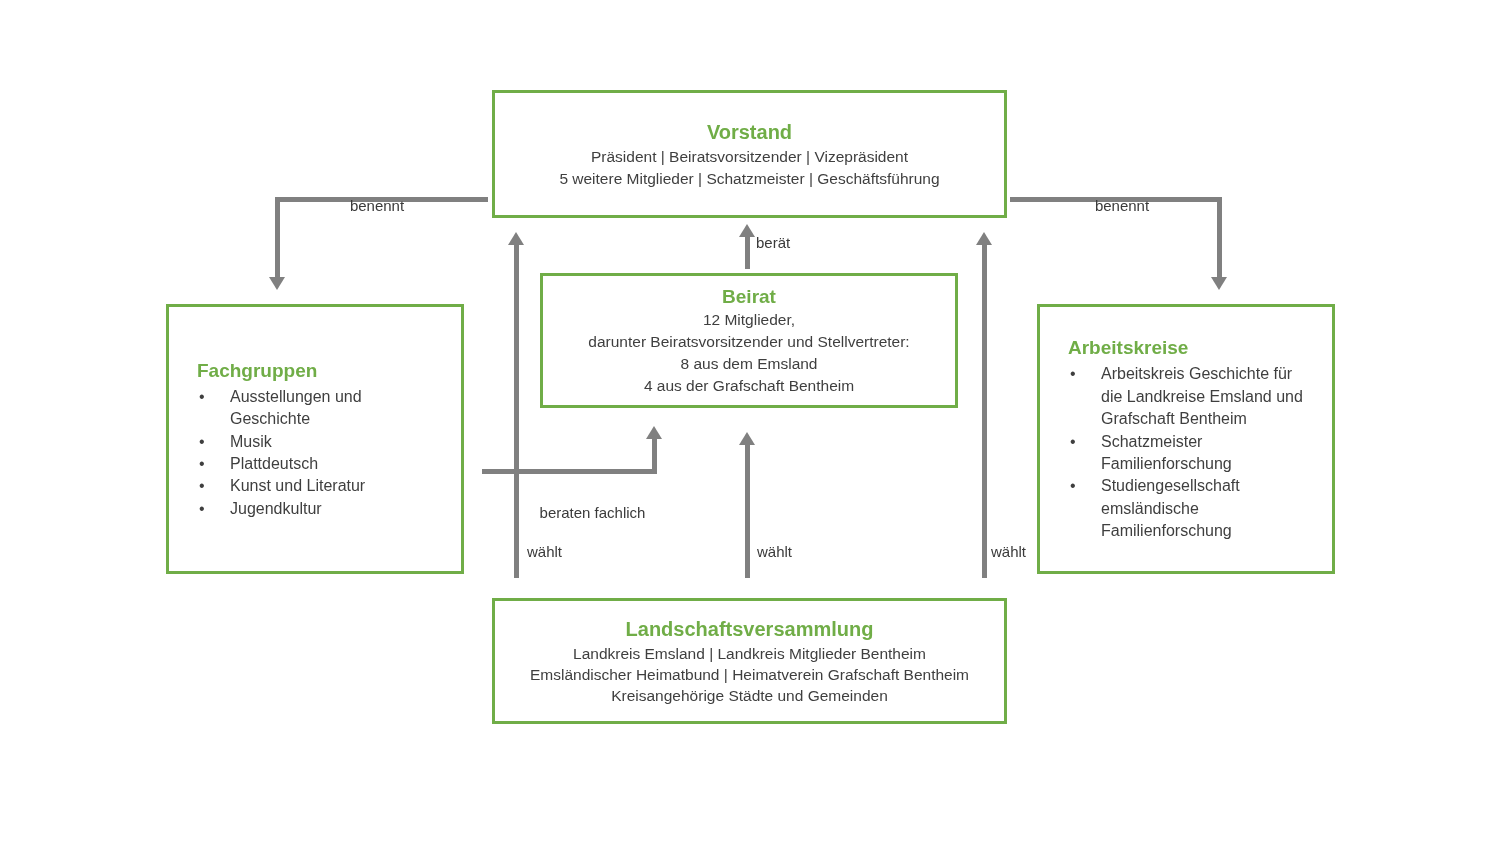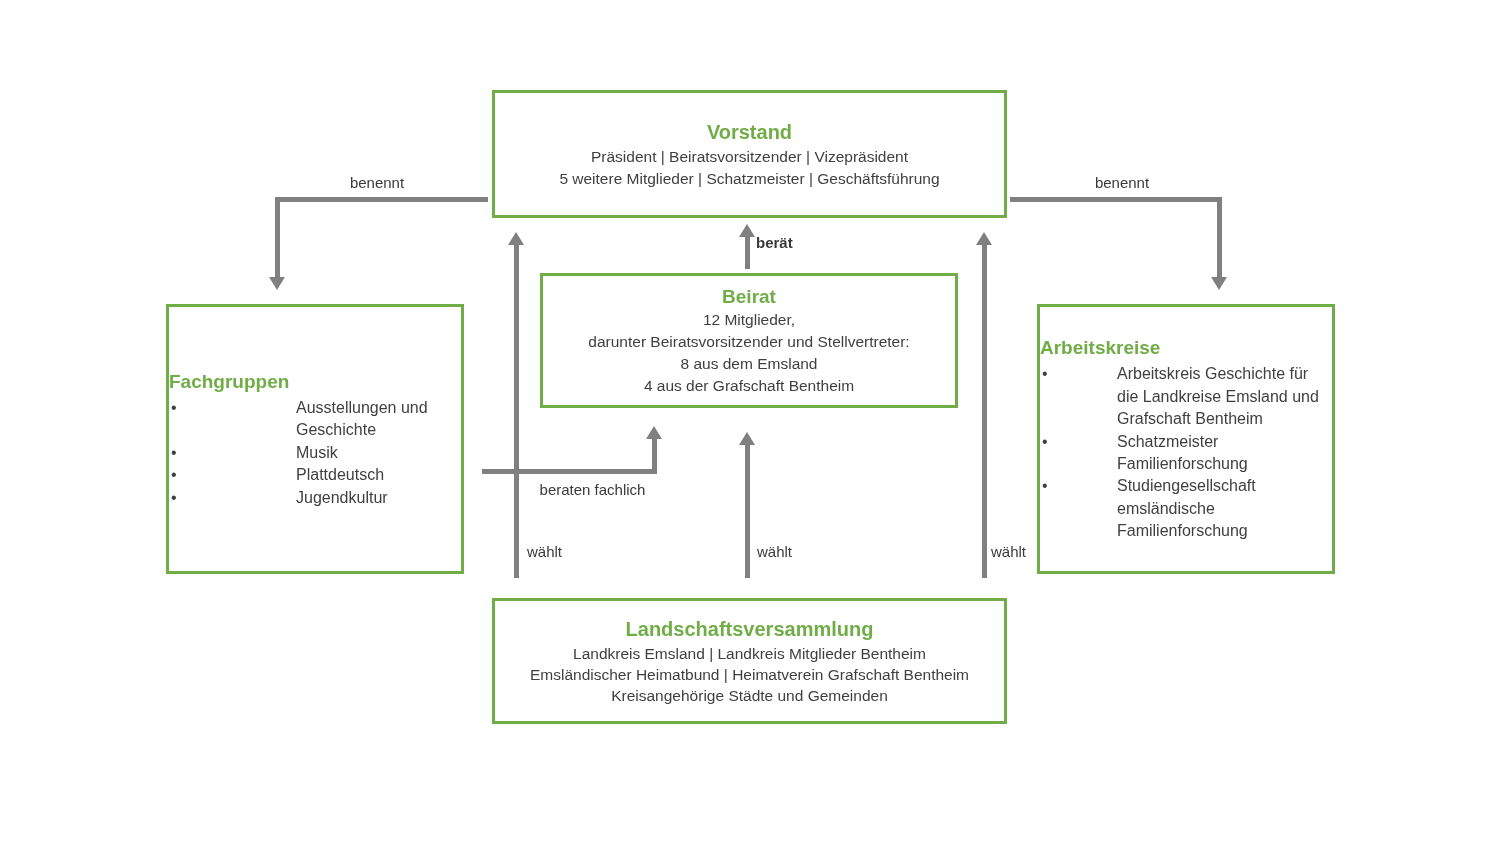--- a/index.html
+++ b/index.html
@@ -12,35 +12,35 @@
   .gbox{
     position:absolute;border:3px solid #70AD47;background:#ffffff;
     box-sizing:border-box;
   }
   .center-box{display:flex;flex-direction:column;align-items:center;justify-content:center;text-align:center;}
   .box-title{color:#70AD47;font-weight:bold;font-size:20px;line-height:27px;}
   .box-line{color:#3F3F3F;font-size:15.5px;line-height:22px;}
   #box-beirat .box-title{font-size:19px;line-height:25px;}
   #box-landschaftsversammlung .box-line{line-height:21px;}
   
-  .side-box{display:flex;flex-direction:column;justify-content:center;padding-left:0;}
+  .side-box{display:flex;flex-direction:column;justify-content:center;padding-left:28px;}
   .side-title{color:#70AD47;font-weight:bold;font-size:19px;line-height:25px;margin:0 0 3px 0;}
   .blist{margin:0;padding:0 0 0 2px;list-style:none;}
-  .blist li{display:flex;color:#3F3F3F;font-size:16px;line-height:22.4px;justify-content:space-between;}
+  .blist li{display:flex;color:#3F3F3F;font-size:16px;line-height:22.4px;}
   .bullet{flex:0 0 31px;}
   .bullet::before{content:"\2022";}
   #box-fachgruppen .itext{width:165px;}
   #box-arbeitskreise .itext{width:215px;}
   
   .hline,.vline{position:absolute;background:#808080;}
   .arr{position:absolute;width:0;height:0;}
   .arr.up{border-left:8px solid transparent;border-right:8px solid transparent;border-bottom:13px solid #808080;}
   .arr.down{border-left:8px solid transparent;border-right:8px solid transparent;border-top:13px solid #808080;}
   .alabel{position:absolute;font-size:15px;line-height:18px;color:#3A3A3A;white-space:nowrap;}
-  .alabel.centered{text-align:center;}
+  .alabel.centered{text-align:center;margin-top:23px;}
 </style>
 </head>
 <body>
 
 <div class="canvas">
 
   <div class="gbox center-box" id="box-vorstand" style="left:492px;top:90px;width:515px;height:128px;">
     <div class="box-title">Vorstand</div>
     <div class="box-line">Präsident | Beiratsvorsitzender | Vizepräsident</div>
     <div class="box-line">5 weitere Mitglieder | Schatzmeister | Geschäftsführung</div>
@@ -61,20 +61,24 @@
           <span class="bullet"></span>
           <span class="itext">Ausstellungen und Geschichte</span>
         </li>
       <li>
           <span class="bullet"></span>
           <span class="itext">Musik</span>
         </li>
       <li>
           <span class="bullet"></span>
           <span class="itext">Plattdeutsch</span>
+        </li>
+      <li>
+          <span class="bullet"></span>
+          <span class="itext">Kunst und Literatur</span>
         </li>
       <li>
           <span class="bullet"></span>
           <span class="itext">Jugendkultur</span>
         </li>
     </ul>
   </div>
 
   <div class="gbox side-box" id="box-arbeitskreise" style="left:1037px;top:304px;width:298px;height:270px;">
     <div class="side-title">Arbeitskreise</div>
@@ -111,21 +115,21 @@
   <div>
     <div class="hline" style="left:1010px;top:197px;width:212px;height:5px;"></div>
     <div class="vline" style="left:1217px;top:197px;width:5px;height:80px;"></div>
     <div class="arr down" style="left:1211px;top:277px;"></div>
     <div class="alabel centered" style="left:1072px;top:174px;width:100px;">benennt</div>
   </div>
 
   <div>
     <div class="vline" style="left:745px;top:237px;width:5px;height:32px;"></div>
     <div class="arr up" style="left:739px;top:224px;"></div>
-    <div class="alabel" style="left:756px;top:234px;font-weight:bold;">berät</div>
+    <div class="alabel" style="left:756px;top:234px;">berät</div>
   </div>
 
   <div>
     <div class="hline" style="left:482px;top:469px;width:175px;height:5px;"></div>
     <div class="vline" style="left:652px;top:439px;width:5px;height:35px;"></div>
     <div class="arr up" style="left:646px;top:426px;"></div>
     <div class="alabel centered" style="left:510px;top:481px;width:165px;">beraten fachlich</div>
   </div>
 
   <div>

